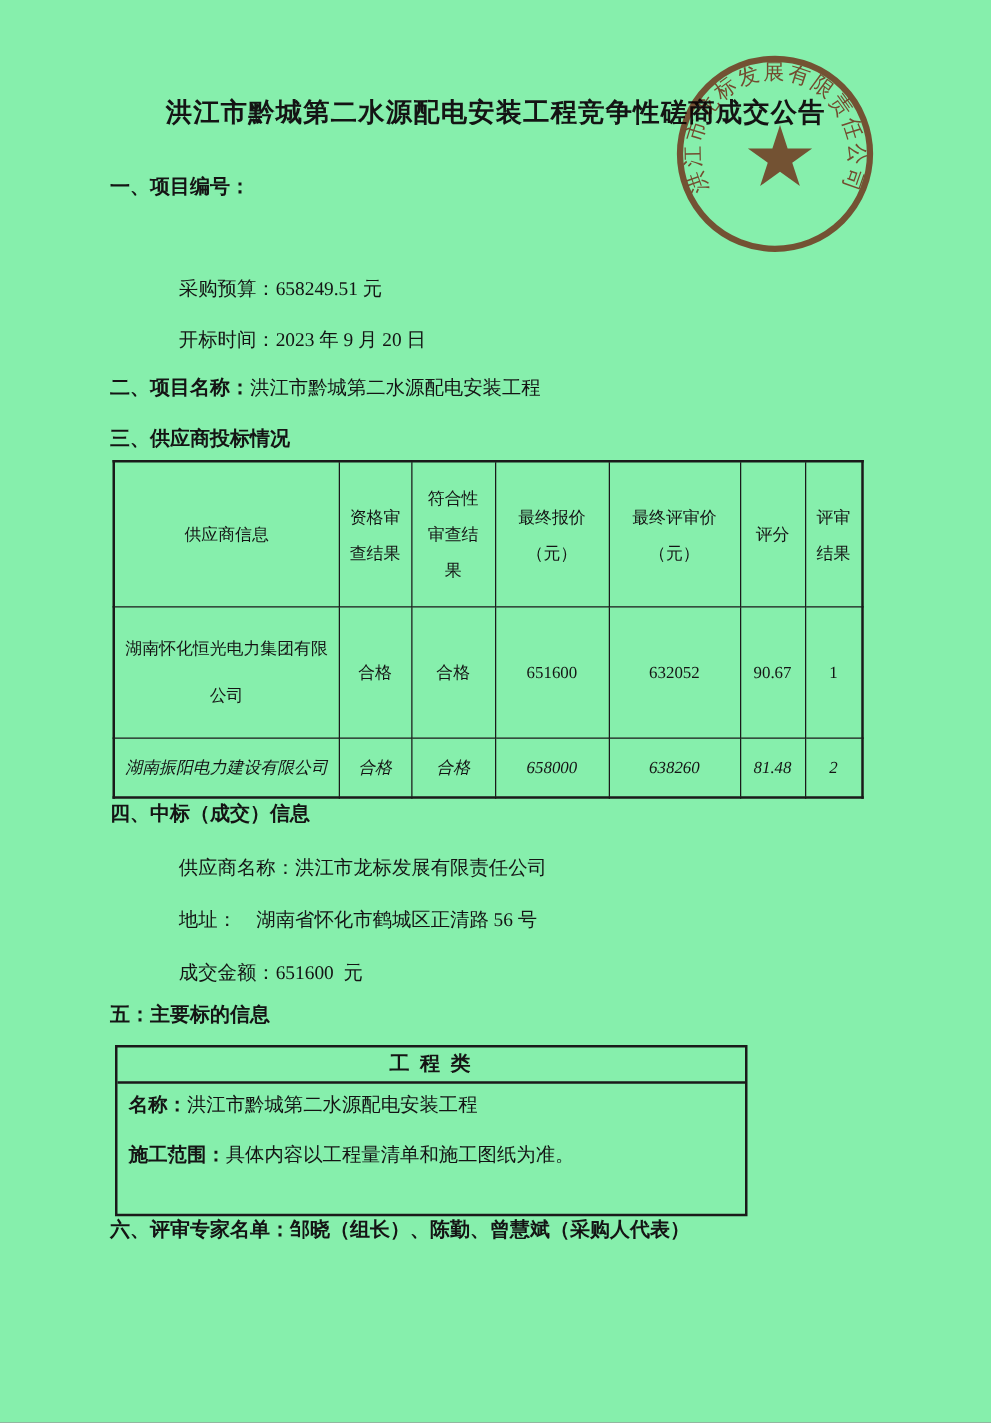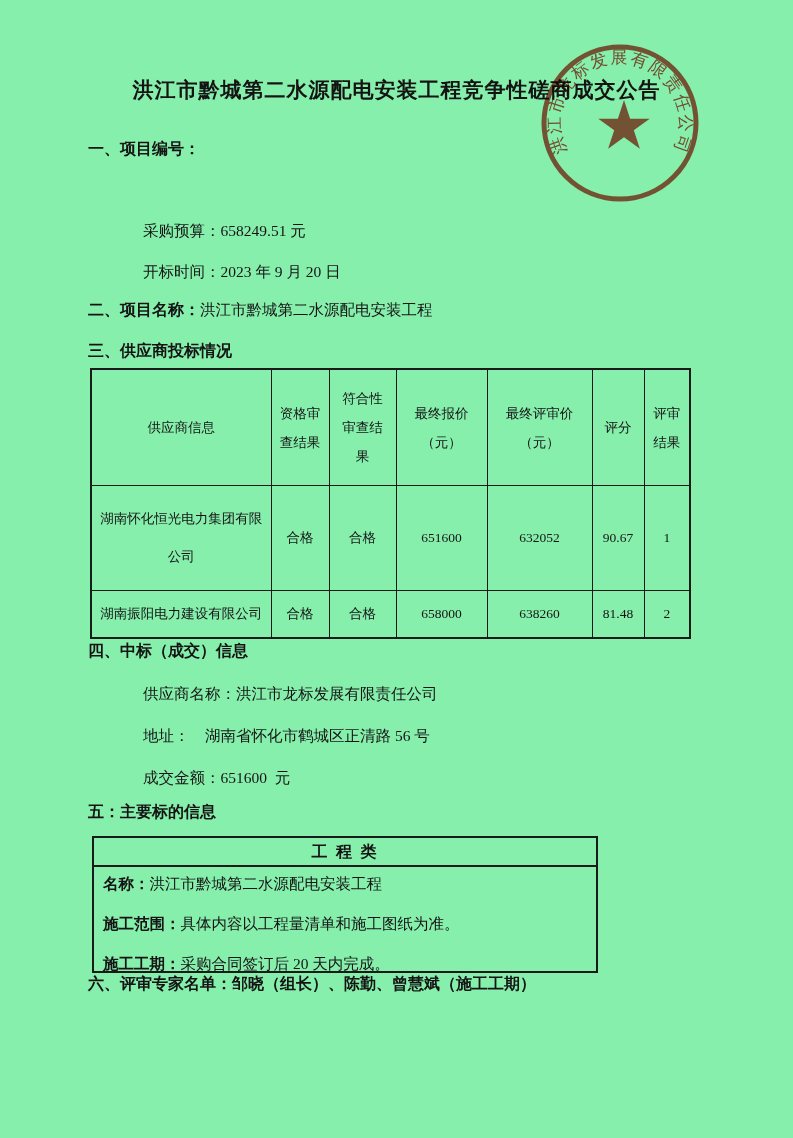--- a/index.html
+++ b/index.html
@@ -53,21 +53,21 @@
     padding:14px 4px;
     white-space:pre-line;
     font-weight:normal;
     overflow:hidden;
   }
   .bid-table{border:2px solid #1a1a1a;}
   .bid-table tr.hdr{height:91px;}
   .bid-table tr.hdr th{line-height:29px;}
   .bid-table tr.r0{height:61px;}
   .bid-table tr.r0 td{line-height:38px;}
-  .bid-table tr.r1{height:44px;}
+  .bid-table tr.r1{height:44px;font-style:italic;}
   .bid-table tr.r2{height:42px;}
   
   .subject-box{
     position:absolute;left:92px;top:836px;
     width:506px;height:137px;
     border:2px solid #1a1a1a;
     box-sizing:border-box;
   }
   .subject-box .box-title{
     position:absolute;top:0;left:0;width:100%;height:27px;
@@ -161,24 +161,23 @@
   <div class="abs heading" style="top:641px">四、中标（成交）信息</div>
   <div class="abs body-line" style="top:684px">供应商名称：洪江市龙标发展有限责任公司</div>
   <div class="abs body-line" style="top:726px">地址：　湖南省怀化市鹤城区正清路 56 号</div>
   <div class="abs body-line" style="top:768px">成交金额：651600  元</div>
 
   <div class="abs heading" style="top:802px">五：主要标的信息</div>
   <div class="subject-box">
     <div class="box-title">工 程 类</div>
     <div class="box-row" style="top:36px"><span class="box-label">名称：</span><span>洪江市黔城第二水源配电安装工程</span></div>
     <div class="box-row" style="top:76px"><span class="box-label">施工范围：</span><span>具体内容以工程量清单和施工图纸为准。</span></div>
-    <div class="box-row" style="top:116px"><span class="box-label">施工工期：</span><span>采购合同签订后 20 天内完成。</span></div>
   </div>
 
-  <div class="abs heading" style="top:974px"><span>六、评审专家名单：</span><span>邹晓（组长）、陈勤、曾慧斌（施工工期）</span></div>
+  <div class="abs heading" style="top:974px"><span>六、评审专家名单：</span><span>邹晓（组长）、陈勤、曾慧斌（采购人代表）</span></div>
 
   <svg class="seal" width="170" height="170" viewBox="0 0 170 170">
     <circle cx="83" cy="80" r="76" fill="none" stroke="#d5392b" stroke-width="5" opacity="0.92"></circle>
     <polygon points="87,57 93.1,75.7 112.7,75.7 96.8,87.2 102.9,105.8 87,94.3 71.1,105.8 77.2,87.2 61.3,75.7 80.9,75.7" fill="#d5392b" opacity="0.92"></polygon>
     <defs>
       <path id="sealArc" d="M 28.6,105.4 A 60,60 0 1 1 137.4,105.4" fill="none"></path>
     </defs>
     <text font-size="17" fill="#d5392b" opacity="0.95" font-family="Liberation Serif, DejaVu Serif, serif" letter-spacing="2">
       <textPath href="#sealArc" startOffset="50%" text-anchor="middle">洪江市龙标发展有限责任公司</textPath>
     </text>

